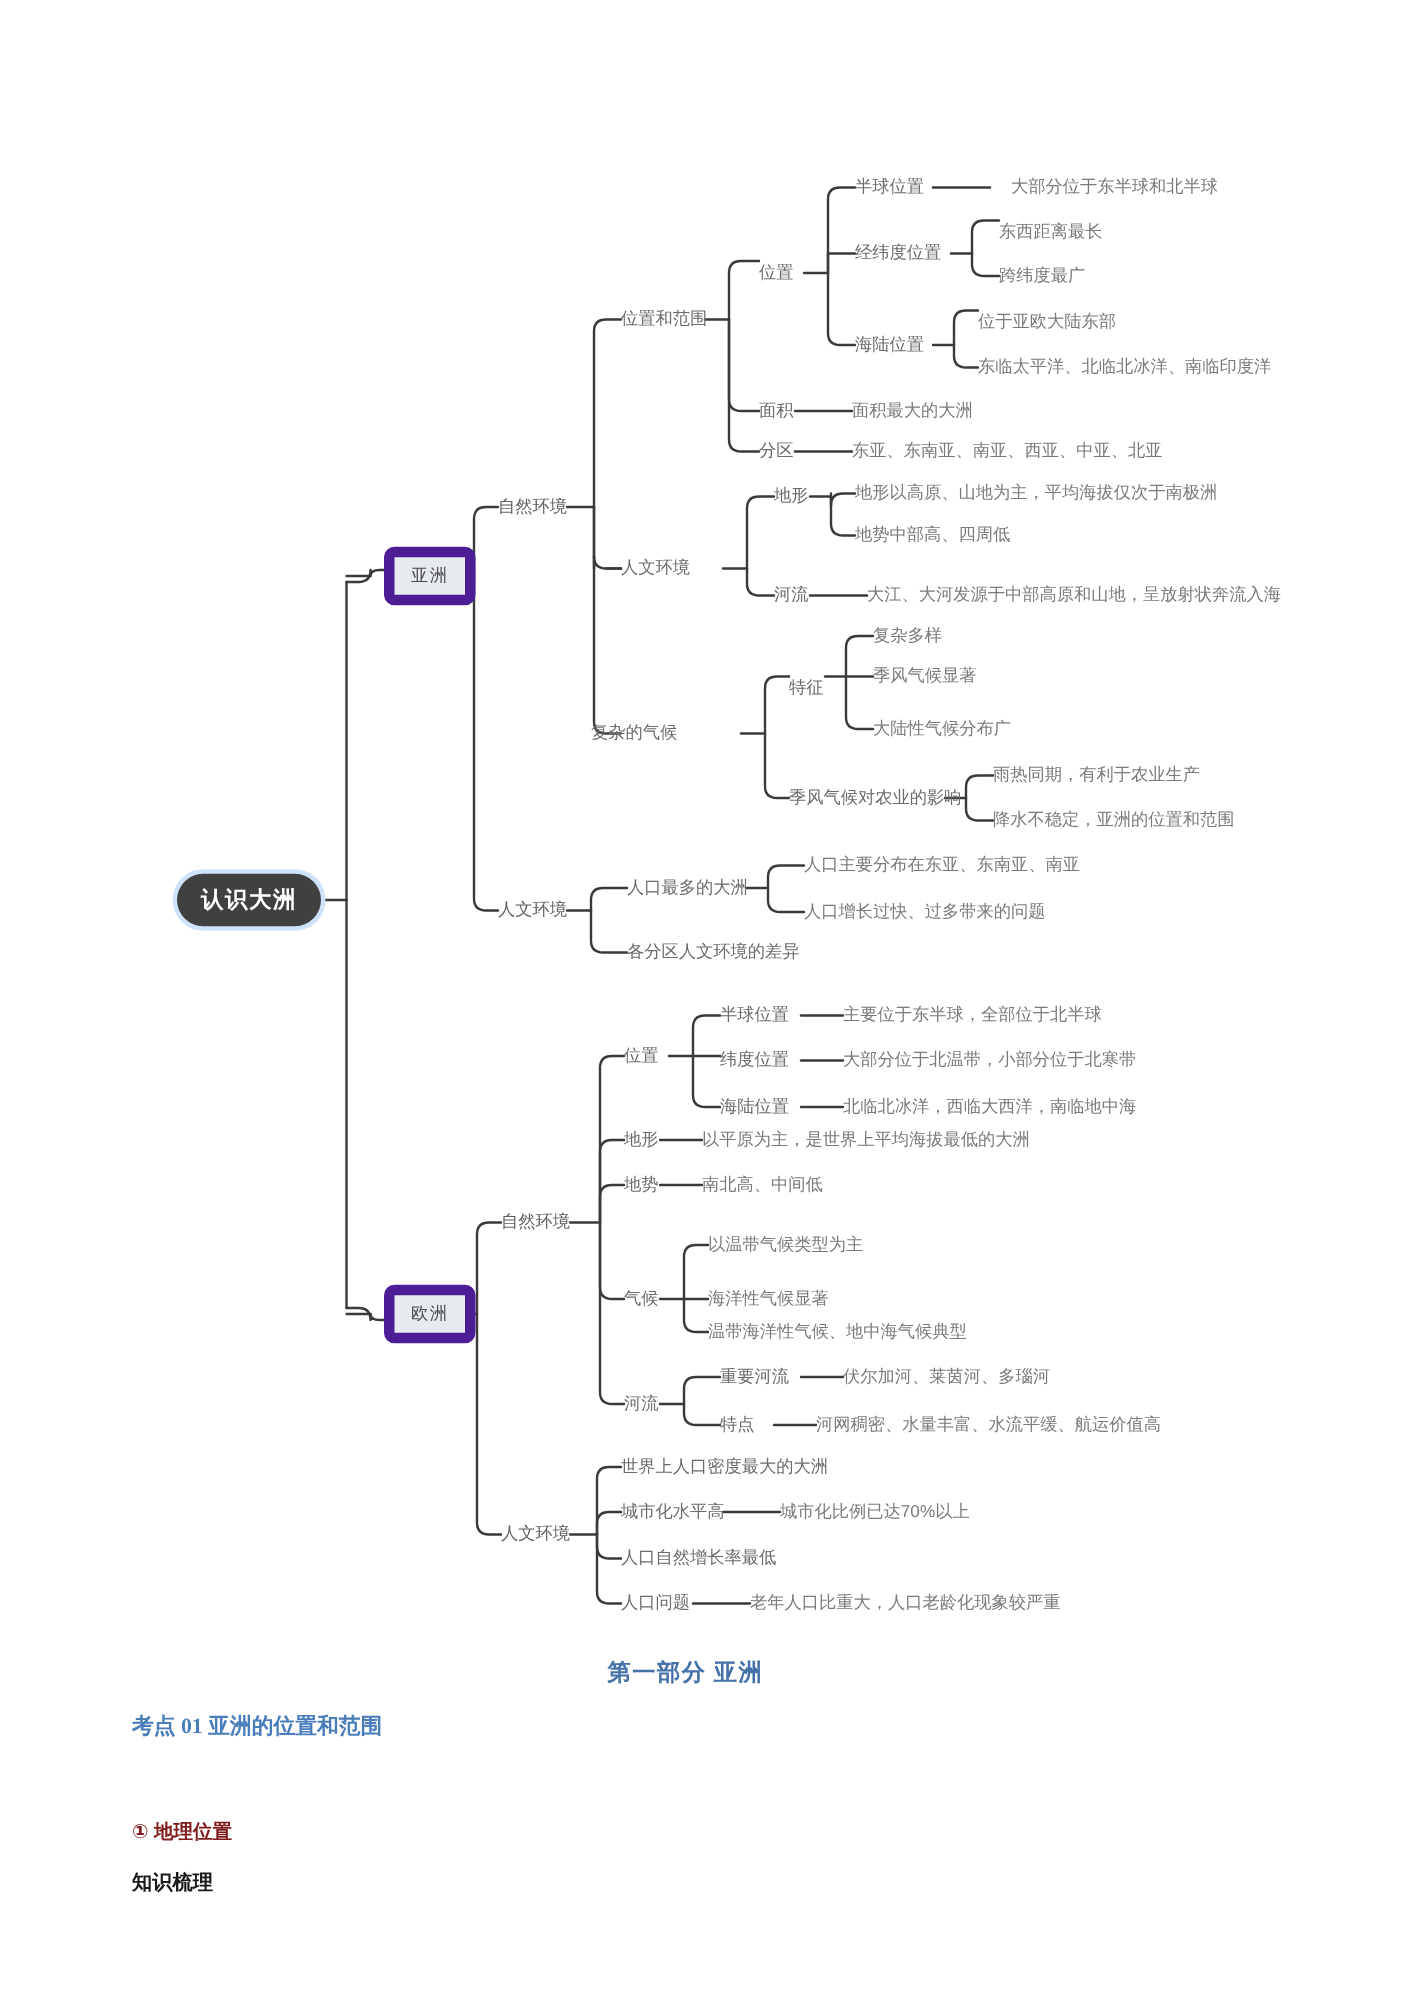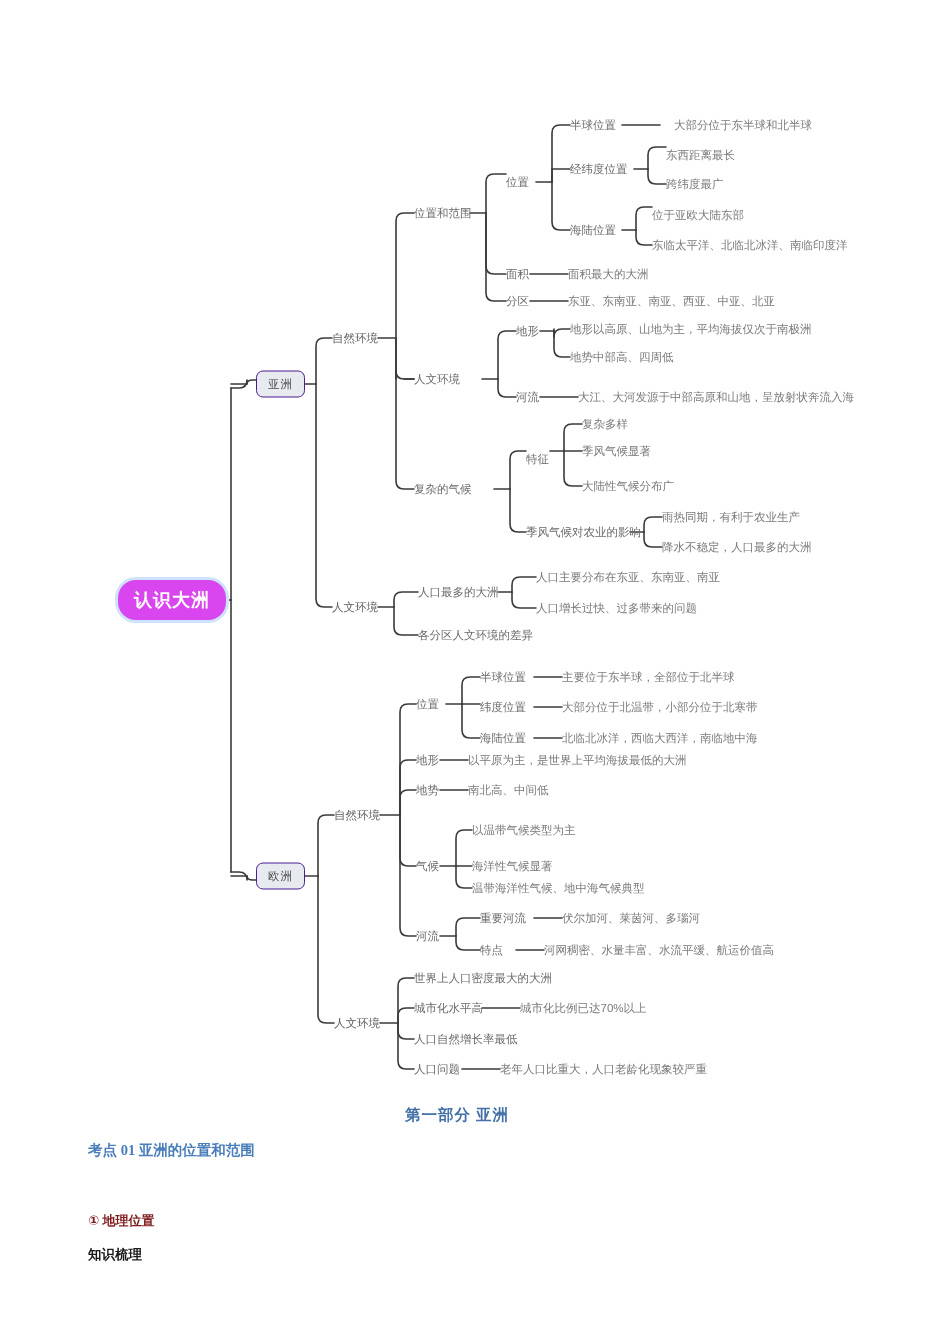--- a/index.html
+++ b/index.html
@@ -17,34 +17,34 @@
     color:#6b6b6b;
     white-space:nowrap;
     line-height:14px;
     transform:translateY(-50%);
   }
   .node.lvl1{color:#5f5f5f;}
   .node.leaf{color:#7a7a7a;}
 
   .root-node{
     position:absolute;
-    background:#d946ef;
+    background:#404040;
     color:#ffffff;
-    font-size:18px;
+    font-size:15px;
     font-weight:bold;
     border-radius:18px;
     padding:8px 16px;
     box-shadow:0 0 0 3px #cfe2fb;
     transform:translateY(-50%);
     letter-spacing:1px;
   }
   .cbox{
     position:absolute;
     background:#e7eaef;
-    border:1px solid #4c1d95;
+    border:7px solid #4c1d95;
     border-radius:7px;
     color:#4a4a4a;
     font-size:11.5px;
     padding:5px 11px;
     transform:translateY(-50%);
     letter-spacing:1px;
   }
 
   .doc-title{
     position:absolute;
@@ -208,21 +208,21 @@
   <div class="root-node" style="left:118px;top:600px;">认识大洲</div>
 
   <div class="cbox" style="left:256px;top:384px;">亚洲</div>
   <div class="cbox" style="left:256px;top:876px;">欧洲</div>
 
   <div class="node lvl1" style="left:332px;top:338px;">自然环境</div>
   <div class="node lvl1" style="left:332px;top:607px;">人文环境</div>
 
   <div class="node" style="left:414px;top:213px;">位置和范围</div>
   <div class="node" style="left:414px;top:379px;">人文环境</div>
-  <div class="node" style="left:414px;top:489px;">复杂的气候</div>
+  <div class="node" style="left:394px;top:489px;">复杂的气候</div>
 
   <div class="node" style="left:506px;top:182px;">位置</div>
   <div class="node" style="left:506px;top:274px;">面积</div>
   <div class="node" style="left:506px;top:301px;">分区</div>
 
   <div class="node" style="left:570px;top:125px;">半球位置</div>
   <div class="node" style="left:570px;top:169px;">经纬度位置</div>
   <div class="node" style="left:570px;top:230px;">海陆位置</div>
 
   <div class="node leaf" style="left:660px;top:125px;margin-left:14px;">大部分位于东半球和北半球</div>
@@ -239,21 +239,21 @@
   <div class="node leaf" style="left:570px;top:329px;">地形以高原、山地为主，平均海拔仅次于南极洲</div>
   <div class="node leaf" style="left:570px;top:357px;">地势中部高、四周低</div>
   <div class="node leaf" style="left:578px;top:397px;">大江、大河发源于中部高原和山地，呈放射状奔流入海</div>
 
   <div class="node" style="left:526px;top:459px;">特征</div>
   <div class="node" style="left:526px;top:532px;">季风气候对农业的影响</div>
   <div class="node leaf" style="left:582px;top:424px;">复杂多样</div>
   <div class="node leaf" style="left:582px;top:451px;">季风气候显著</div>
   <div class="node leaf" style="left:582px;top:486px;">大陆性气候分布广</div>
   <div class="node leaf" style="left:662px;top:517px;">雨热同期，有利于农业生产</div>
-  <div class="node leaf" style="left:662px;top:547px;">降水不稳定，人口最多的大洲</div>
+  <div class="node leaf" style="left:662px;top:547px;">降水不稳定，亚洲的位置和范围</div>
 
   <div class="node" style="left:418px;top:592px;">人口最多的大洲</div>
   <div class="node" style="left:418px;top:635px;">各分区人文环境的差异</div>
   <div class="node leaf" style="left:536px;top:577px;">人口主要分布在东亚、东南亚、南亚</div>
   <div class="node leaf" style="left:536px;top:608px;">人口增长过快、过多带来的问题</div>
 
   <div class="node lvl1" style="left:334px;top:815px;">自然环境</div>
   <div class="node lvl1" style="left:334px;top:1023px;">人文环境</div>
 
   <div class="node" style="left:416px;top:704px;">位置</div>

